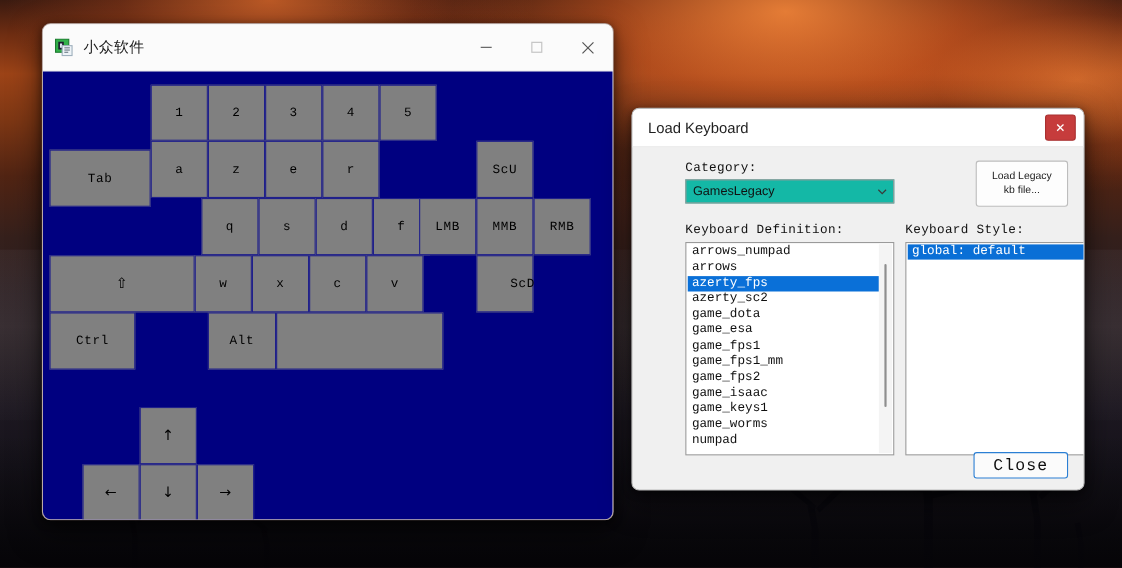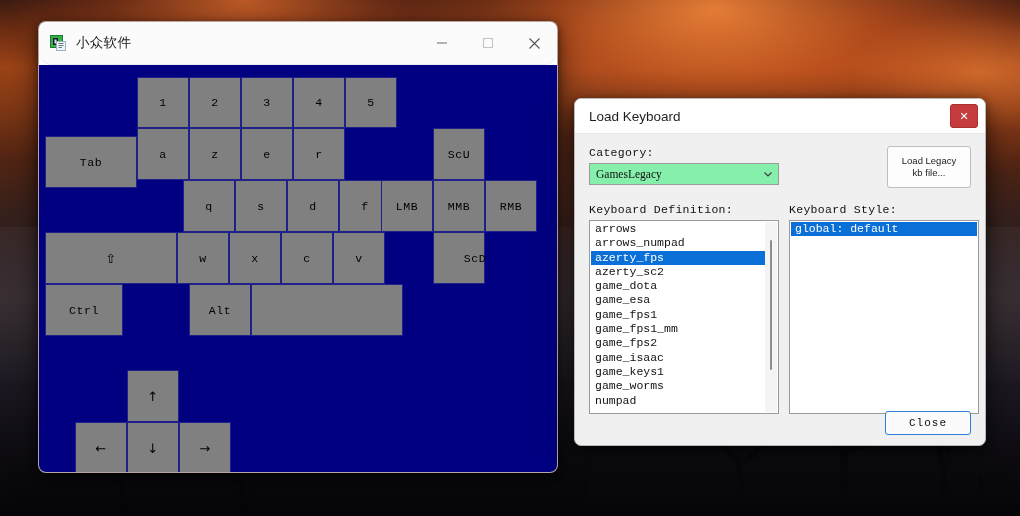--- a/index.html
+++ b/index.html
@@ -87,21 +87,20 @@
     border: 1px solid rgba(120,90,80,0.55);
     box-sizing: border-box;
   }
   #kb-titlebar {
     height: 42px;
     background: #fbfbfb;
     display: flex;
     align-items: center;
     border-bottom: 1px solid #e9e9e9;
     position: relative;
-    border-radius: 13px;
   }
   #kb-app-icon {
     width: 17px; height: 17px;
     margin-left: 11px;
     position: relative;
     flex: 0 0 auto;
   }
   #kb-title-text {
     margin-left: 9px;
     font-size: 13.5px;
@@ -188,44 +187,45 @@
     align-items: center;
     justify-content: center;
     cursor: default;
     font-family: "Liberation Sans", sans-serif;
   }
   #dlg-body {
     position: relative;
     height: 313px;
     padding: 12px 14px 0 14px;
     box-sizing: border-box;
+    margin-left: 34px;
   }
   .mono-lbl {
     font-family: "Liberation Mono", "DejaVu Sans Mono", monospace;
     font-size: 11.5px;
     color: #101010;
     letter-spacing: 0.3px;
   }
   #category-row {
     display: flex;
     align-items: flex-start;
     justify-content: space-between;
   }
   #category-col { width: 190px; }
   #category-select {
     margin-top: 4px;
     width: 190px;
     height: 22px;
-    background: #86efac;
+    background: #14b8a6;
     border: 1px solid #9a9a9a;
     box-sizing: border-box;
     display: flex;
     align-items: center;
     padding: 0 4px 0 6px;
-    font-family: Liberation Serif, serif;
+    font-family: Liberation Sans, sans-serif;
     font-size: 11.5px;
     color: #101010;
     cursor: default;
     justify-content: space-between;
   }
   #load-legacy-btn {
     width: 84px;
     height: 42px;
     background: #fdfdfd;
     border: 1px solid #bdbdbd;
@@ -306,21 +306,21 @@
   #close-btn {
     width: 86px;
     height: 24px;
     background: #fbfbfb;
     border: 1px solid #2b7fd4;
     border-radius: 3px;
     display: flex;
     align-items: center;
     justify-content: center;
     font-family: "Liberation Mono", "DejaVu Sans Mono", monospace;
-    font-size: 11px;
+    font-size: 15px;
     color: #101010;
     letter-spacing: 1px;
     cursor: default;
     box-sizing: border-box;
   }
 </style>
 </head>
 <body>
 
 <div id="desktop">
@@ -521,22 +521,22 @@
         </div>
       </div>
     </div>
 
     <div id="lists-row">
 
       <div class="list-col">
         <div class="mono-lbl">Keyboard Definition:</div>
         <div class="listbox" id="def-listbox">
           <div class="list-inner" id="def-list-inner">
+              <div class="list-item"><span>arrows_numpad</span></div>
               <div class="list-item"><span>arrows</span></div>
-              <div class="list-item"><span>arrows_numpad</span></div>
               <div class="list-item selected"><span>azerty_fps</span></div>
               <div class="list-item"><span>azerty_sc2</span></div>
               <div class="list-item"><span>game_dota</span></div>
               <div class="list-item"><span>game_esa</span></div>
               <div class="list-item"><span>game_fps1</span></div>
               <div class="list-item"><span>game_fps1_mm</span></div>
               <div class="list-item"><span>game_fps2</span></div>
               <div class="list-item"><span>game_isaac</span></div>
               <div class="list-item"><span>game_keys1</span></div>
               <div class="list-item"><span>game_worms</span></div>

